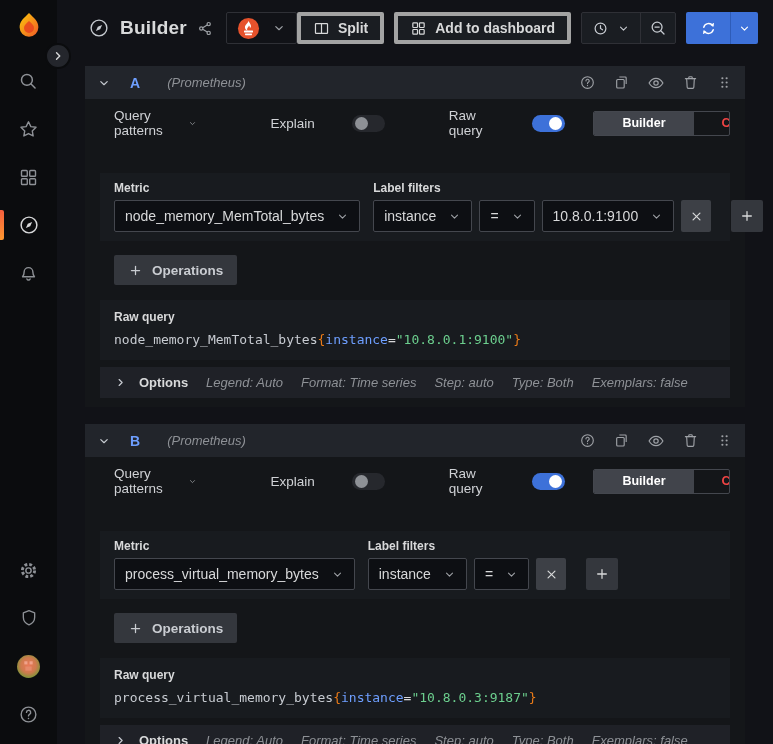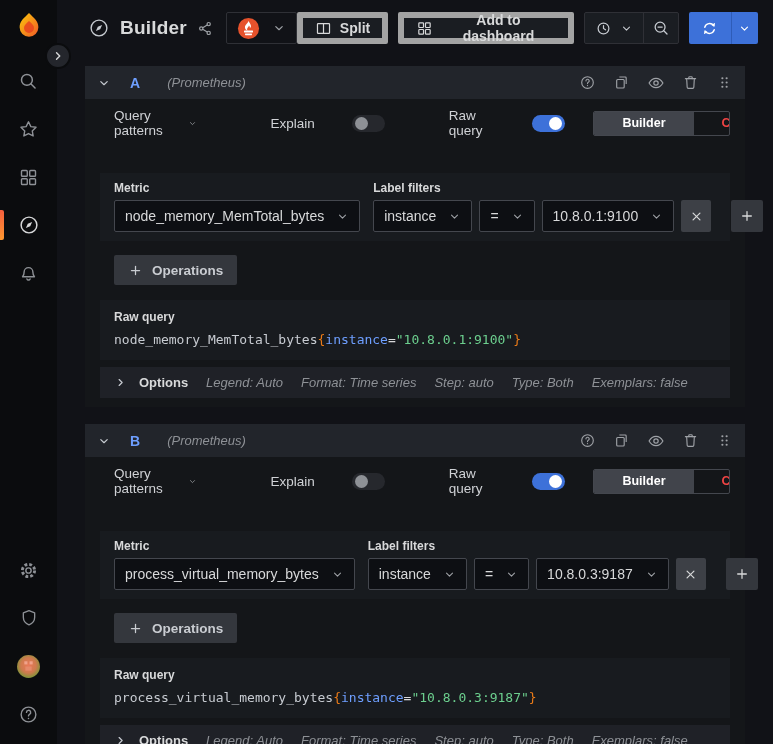--- a/index.html
+++ b/index.html
@@ -27,21 +27,21 @@
 
   
   .main { flex:1; display:flex; flex-direction:column; min-width:0; }
   .topnav { height:56px; display:flex; align-items:center; padding:0 15px 0 31px; flex-shrink:0; }
   .tn-title { font-size:19px; font-weight:700; margin:0 2px 0 10px; letter-spacing:.2px; }
   .share { color:#9fa2a7; margin-left:8px; }
   .ds-picker { margin-left:12px; height:32px; display:flex; align-items:center; gap:12px;
             padding:0 10px; border:1px solid #2f3036; border-radius:2px; cursor:pointer; }
   .tn-right { margin-left:auto; display:flex; align-items:center; gap:10px; }
   .btn { height:32px; display:inline-flex; align-items:center; gap:8px; padding:0 12px;
-            background:#1a1d22; border:6px solid #a3a3a3; border-radius:2px; color:#d8d9da;
+            background:#1a1d22; border:4px solid #a3a3a3; border-radius:2px; color:#d8d9da;
             font-weight:600; font-size:14px; font-family:inherit; cursor:pointer; }
   .time-group { height:32px; display:flex; align-items:stretch; border:1px solid #2f3036;
             border-radius:2px; background:#1a1d22; }
   .time-seg { display:flex; align-items:center; gap:8px; padding:0 10px; color:#c7cbd1;
             border-right:1px solid #2f3036; cursor:pointer; }
   .zoom-seg { display:flex; align-items:center; padding:0 8px; color:#c7cbd1; cursor:pointer; }
   .refresh-group { height:32px; display:flex; border-radius:2px; overflow:hidden; }
   .refresh-main { width:45px; background:#3d71d9; color:#fff; display:flex; align-items:center;
             justify-content:center; border:none; border-right:1px solid #2e5cb8; cursor:pointer; }
   .refresh-caret { width:27px; background:#3d71d9; color:#fff; display:flex; align-items:center;
@@ -594,28 +594,20 @@
                     </span>
                 </span>
                 <span class="select">
                   <span>=</span>
                   <span class="chv">
                       <svg viewBox="0 0 24 24" width="13" height="13" fill="none" stroke="currentColor" stroke-width="2" stroke-linecap="round" stroke-linejoin="round">
                         <polyline points="6.5 9.5 12 15 17.5 9.5"></polyline>
                       </svg>
                     </span>
                 </span>
-                <span class="select">
-                  <span>10.8.0.3:9187</span>
-                  <span class="chv">
-                      <svg viewBox="0 0 24 24" width="13" height="13" fill="none" stroke="currentColor" stroke-width="2" stroke-linecap="round" stroke-linejoin="round">
-                        <polyline points="6.5 9.5 12 15 17.5 9.5"></polyline>
-                      </svg>
-                    </span>
-                </span>
                 <button class="sq-btn">
                   <span>
                       <svg viewBox="0 0 24 24" width="15" height="15" fill="none" stroke="currentColor" stroke-width="1.9" stroke-linecap="round">
                         <line x1="6.5" y1="6.5" x2="17.5" y2="17.5"></line>
                         <line x1="17.5" y1="6.5" x2="6.5" y2="17.5"></line>
                       </svg>
                     </span>
                 </button>
                 <button class="sq-btn plus-btn">
                   <span>

